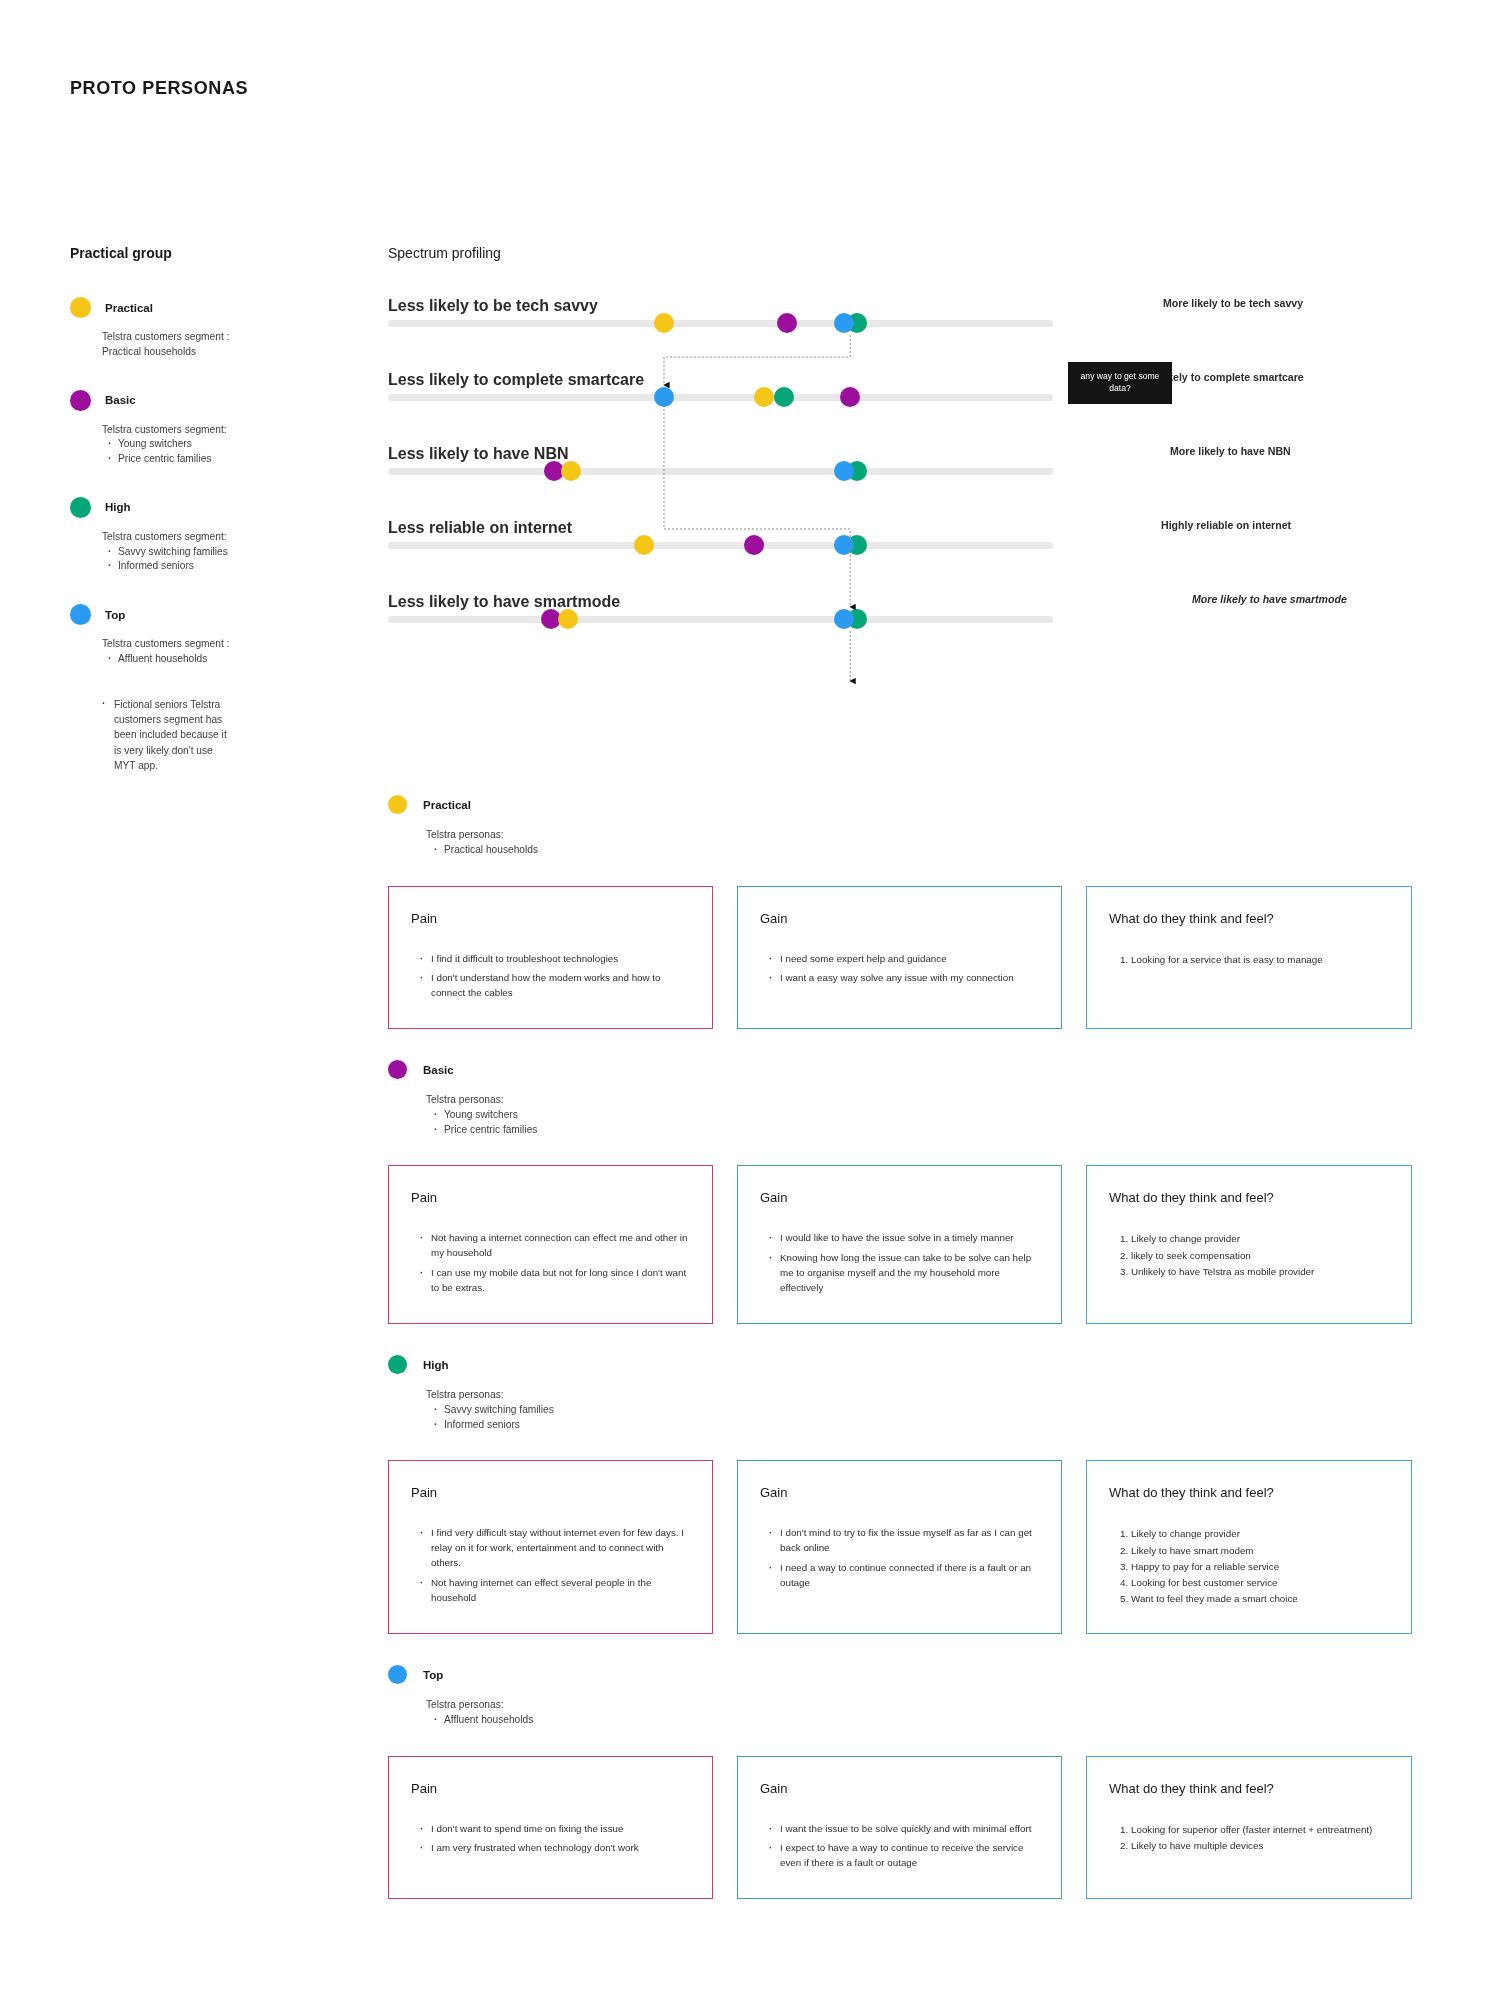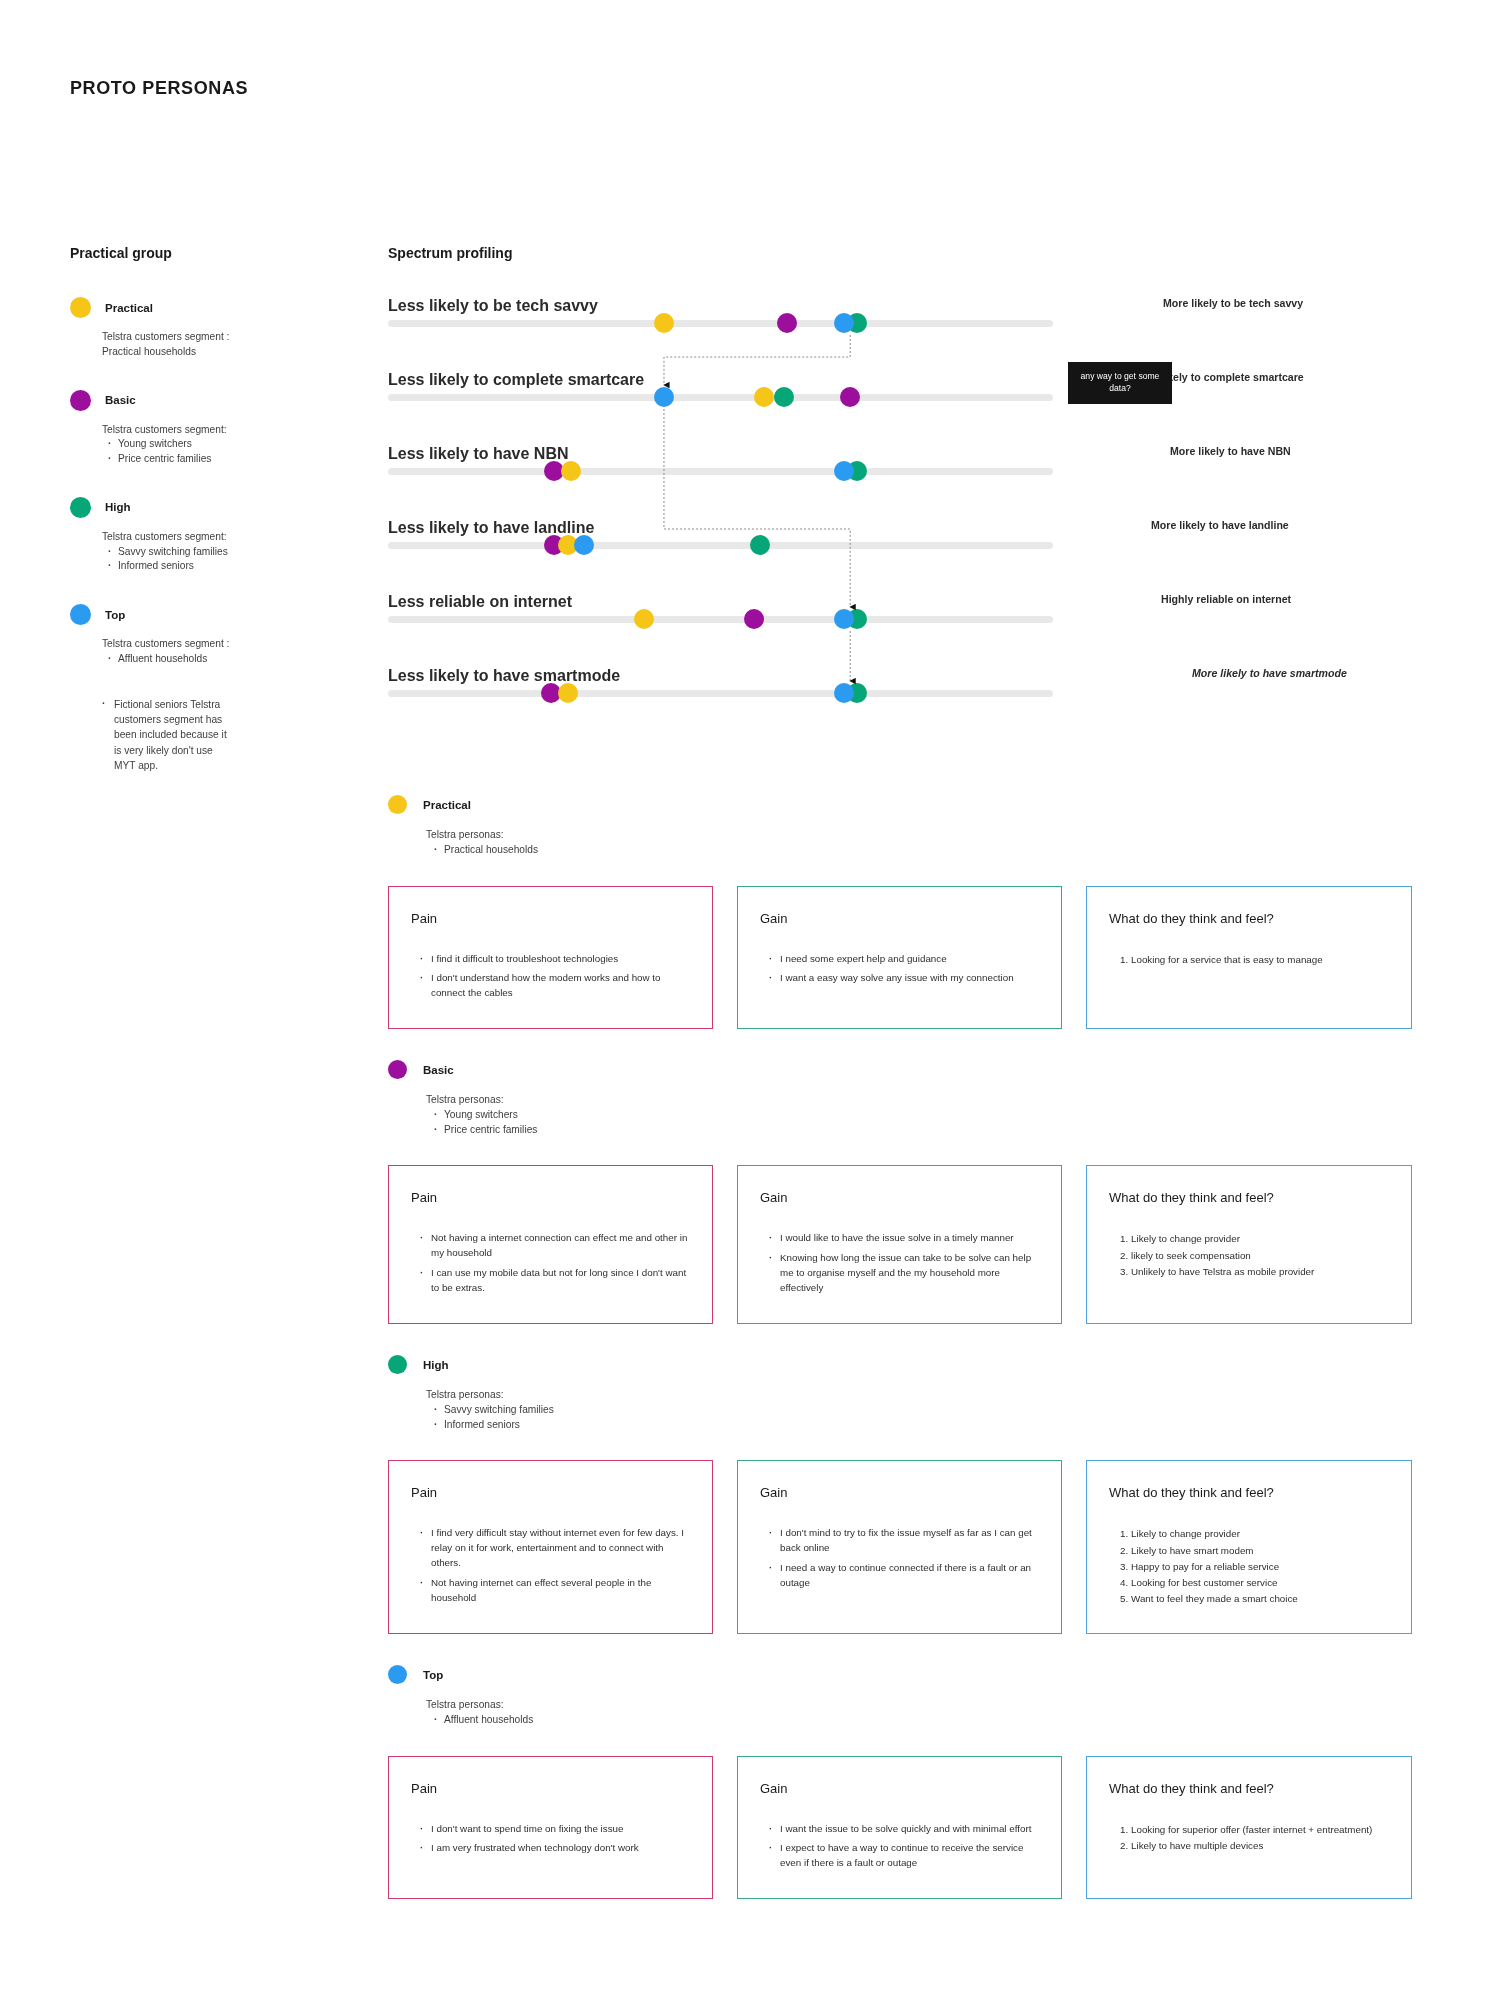--- a/index.html
+++ b/index.html
@@ -102,21 +102,21 @@
 
   
   .spectrum {
     position: absolute;
     left: 388px;
     top: 245px;
     width: 680px;
   }
   .spectrum-title {
     font-size: 14px;
-    font-weight: bold;
+    font-weight: normal;
     color: #1a1a1a;
     margin-bottom: 36px;
   }
   .spec-row {
     position: relative;
     height: 74px;
   }
   .spec-label-left {
     position: absolute;
     left: 0;
@@ -347,29 +347,20 @@
       <div class="spec-row">
         <div class="spec-label-left">Less likely to have NBN</div>
         <div class="spec-label-right" style="left: 782px;">More likely to have NBN</div>
         <div class="track"></div>
         <div class="marker" style="left: 166.25px; background: rgb(156, 15, 156);"></div>
         <div class="marker" style="left: 182.875px; background: rgb(245, 197, 24);"></div>
         <div class="marker" style="left: 468.825px; background: rgb(6, 166, 120);"></div>
         <div class="marker" style="left: 455.525px; background: rgb(42, 155, 240);"></div>
       </div>
       <div class="spec-row">
-        <div class="spec-label-left">Less likely to have landline</div>
-        <div class="spec-label-right" style="left: 763px;">More likely to have landline</div>
-        <div class="track"></div>
-        <div class="marker" style="left: 166.25px; background: rgb(156, 15, 156);"></div>
-        <div class="marker" style="left: 179.55px; background: rgb(245, 197, 24);"></div>
-        <div class="marker" style="left: 196.175px; background: rgb(42, 155, 240);"></div>
-        <div class="marker" style="left: 372.4px; background: rgb(6, 166, 120);"></div>
-      </div>
-      <div class="spec-row">
         <div class="spec-label-left">Less reliable on internet</div>
         <div class="spec-label-right" style="left: 773px;">Highly reliable on internet</div>
         <div class="track"></div>
         <div class="marker" style="left: 256.025px; background: rgb(245, 197, 24);"></div>
         <div class="marker" style="left: 365.75px; background: rgb(156, 15, 156);"></div>
         <div class="marker" style="left: 468.825px; background: rgb(6, 166, 120);"></div>
         <div class="marker" style="left: 455.525px; background: rgb(42, 155, 240);"></div>
       </div>
       <div class="spec-row">
         <div class="spec-label-left">Less likely to have smartmode</div>

